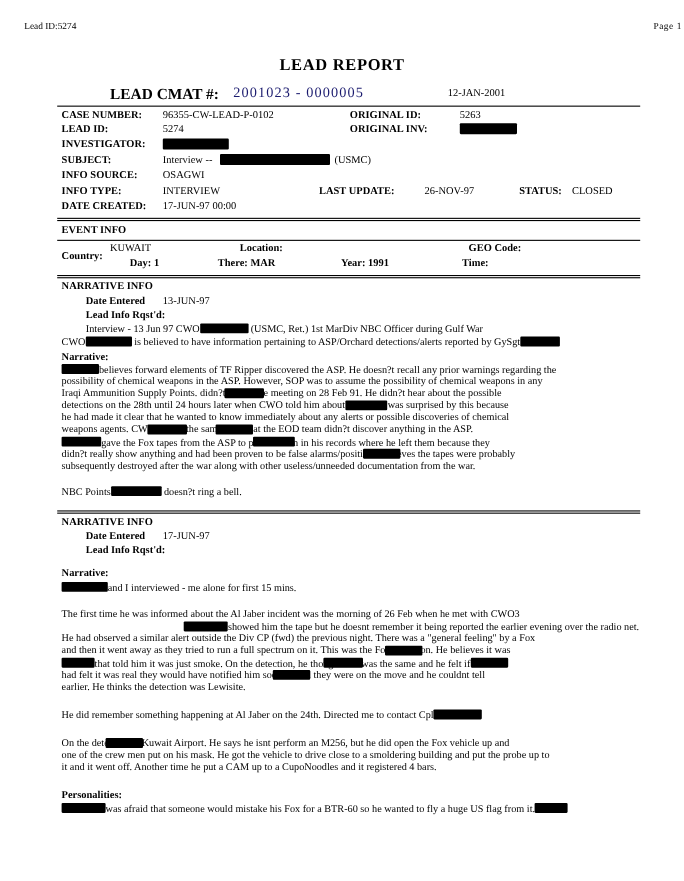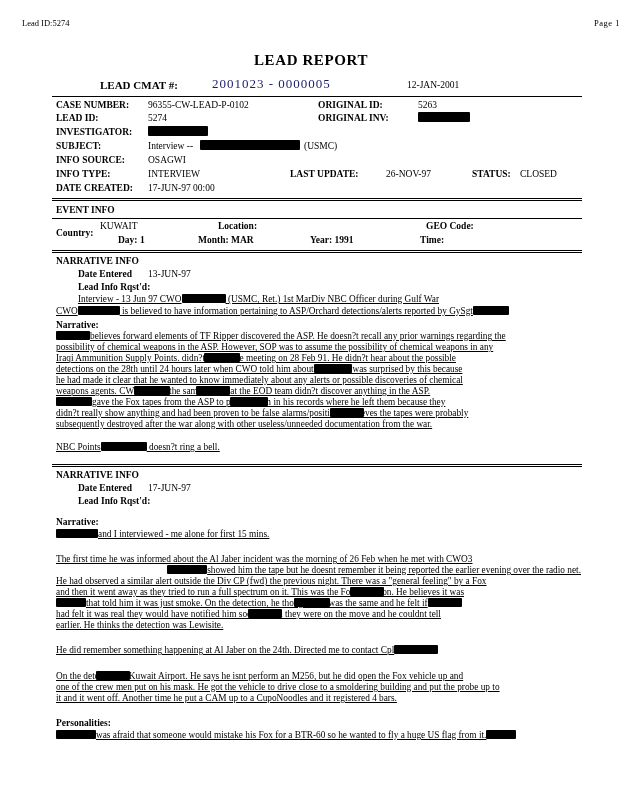--- a/index.html
+++ b/index.html
@@ -66,21 +66,21 @@
     left: 52px;
     width: 530px;
     height: 20px;
     font-size: 10px;
   }
   .cmat-label {
     position: absolute;
     left: 48px;
     top: 3px;
     font-weight: bold;
-    font-size: 11px;
+    font-size: 14px;
   }
   .cmat-hand {
     position: absolute;
     left: 160px;
     top: 0px;
     font-family: "Liberation Serif", serif;
     font-size: 13px;
     letter-spacing: 1px;
     color: #1a1a6e;
   }
@@ -118,21 +118,20 @@
     font-weight: bold;
     font-size: 9.5px;
   }
 
   
   .para {
     position: absolute;
     font-size: 9.3px;
     line-height: 11.4px;
     text-align: left;
-    text-decoration: underline;
   }
   .para.just {
     text-align: justify;
   }
   .ib {
     display: inline-block;
     background: #000;
     height: 9px;
     vertical-align: -1px;
     border-radius: 1px;
@@ -193,21 +192,21 @@
 
   <div class="sec-head" style="left:56px; top:205px;">EVENT INFO</div>
   <div class="rule" style="left:52px; top:218px; width:530px;"></div>
 
   <div class="field" style="left:56px; top:216px;margin-top:12px;"><b>Country:</b></div>
   <div class="field" style="left:100px; top:221px;">KUWAIT</div>
   <div class="field" style="left:218px; top:221px;"><b>Location:</b></div>
   <div class="field" style="left:426px; top:221px;"><b>GEO Code:</b></div>
 
   <div class="field" style="left:118px; top:235px;"><b>Day: 1</b></div>
-  <div class="field" style="left:198px; top:235px;"><b>Month: MAR</b></div>
+  <div class="field" style="left:198px; top:235px;"><b>There: MAR</b></div>
   <div class="field" style="left:310px; top:235px;"><b>Year: 1991</b></div>
   <div class="field" style="left:420px; top:235px;"><b>Time:</b></div>
 
   <div class="rule" style="left:52px; top:250px; width:530px;"></div>
   <div class="rule" style="left:52px; top:252px; width:530px;"></div>
 
   <div class="sec-head" style="left:56px; top:256px;">NARRATIVE INFO</div>
   <div class="field" style="left:78px; top:269px;"><b>Date Entered</b></div>
   <div class="field" style="left:148px; top:269px;">13-JUN-97</div>
   <div class="field" style="left:78px; top:282px;"><b>Lead Info Rqst'd:</b></div>

